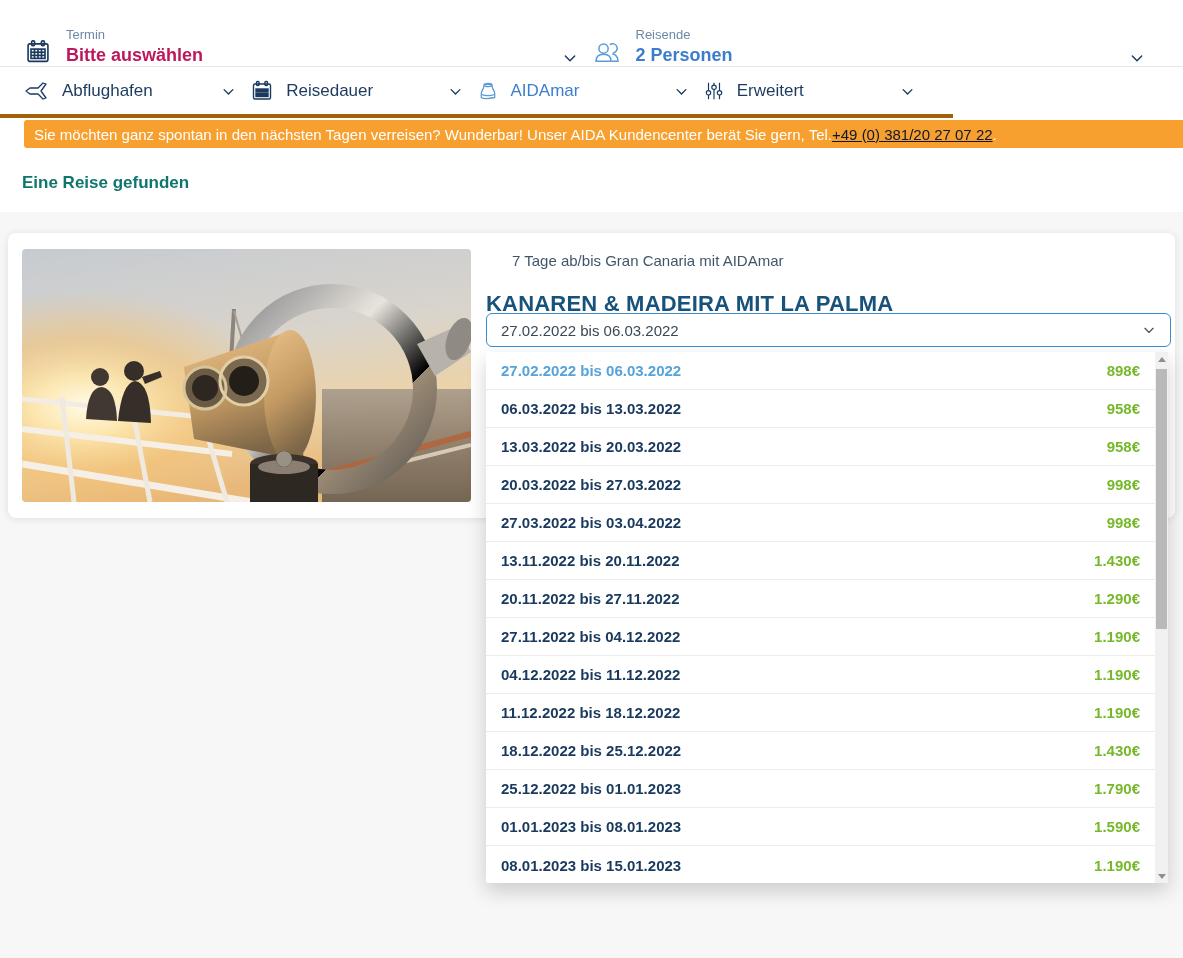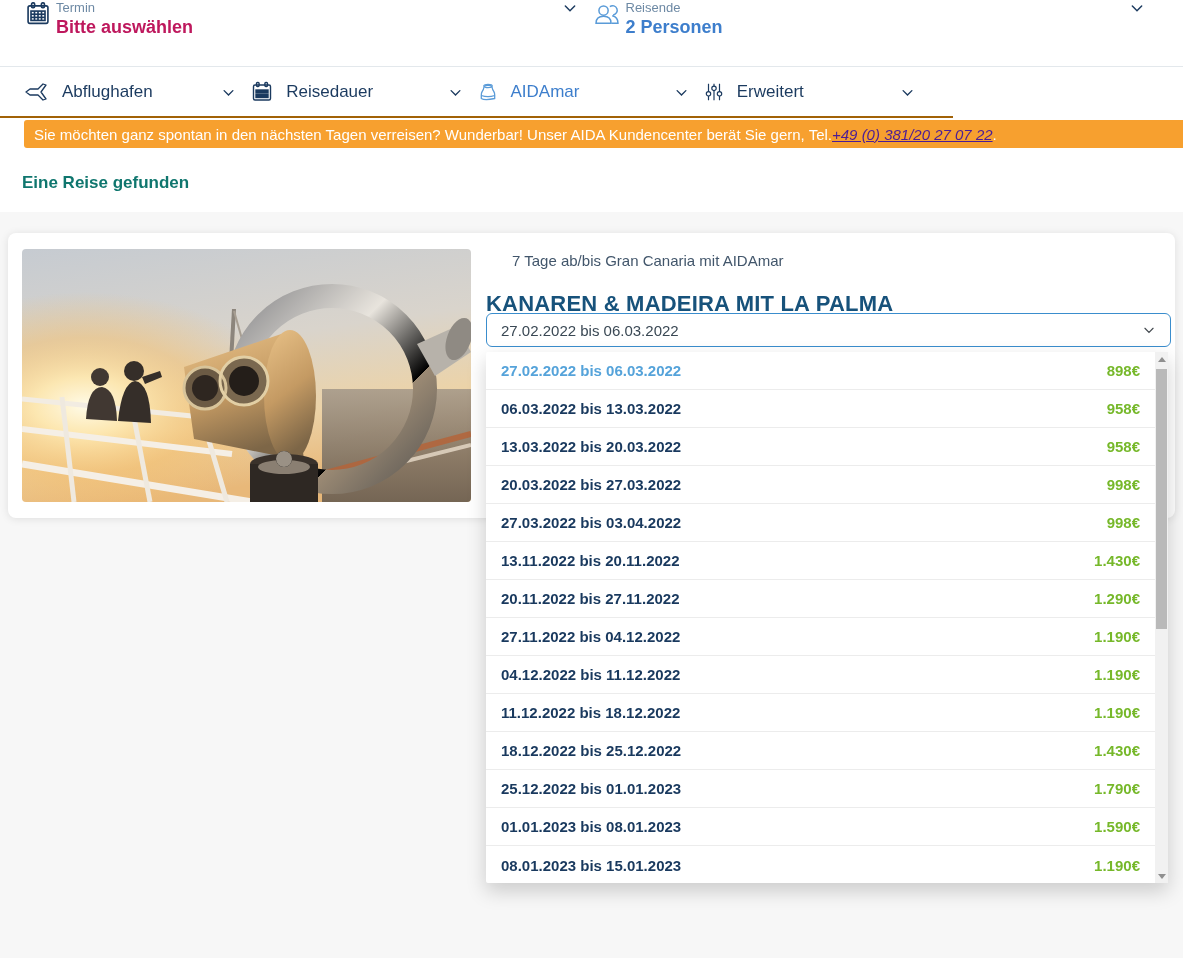--- a/index.html
+++ b/index.html
@@ -4,41 +4,41 @@
 <style>
   * { margin:0; padding:0; box-sizing:border-box; }
   html,body { background:#fff; }
   body { font-family:"Liberation Sans", sans-serif; }
   .page { position:relative; width:1183px; height:958px; background:#f7f7f7; overflow:hidden; }
   .top-white { position:absolute; top:0; left:0; width:1183px; height:212px; background:#ffffff; }
 
   
   .filter-row1 { position:absolute; top:0; left:0; width:1183px; height:67px;
     border-bottom:1px solid #e3e8ec; display:flex; padding:0 24px; background:#fff; z-index:5; }
-  .f1col { flex:1; display:flex; align-items:flex-start; gap:4px; cursor:pointer; }
+  .f1col { flex:1; display:flex; align-items:flex-end; gap:14px; cursor:pointer; }
   .f1col .texts { display:flex; flex-direction:column; line-height:1.25; }
   .f1label { font-size:13px; color:#6d89a4; }
   .f1value { font-size:18px; font-weight:bold; color:#be185d; }
   .f1value.blue { color:#3d7ecc; }
   .chev { margin-left:auto; margin-right:14px; display:flex; align-items:center; }
   .f1col:nth-child(3) .chev { margin-right:40px; }
 
   .filter-row2 { position:absolute; top:68px; left:0; width:953px; height:50px;
-    border-bottom:2px solid #a16207; display:flex; padding:0 24px; background:#fff; z-index:5; }
+    border-bottom:4px solid #a16207; display:flex; padding:0 24px; background:#fff; z-index:5; }
   .f2col { flex:1; display:flex; align-items:center; gap:12px; cursor:pointer; }
   .f2label { font-size:17px; color:#1b3a5f; }
   .f2label.blue { color:#3d7ecc; }
 
   .icon { display:inline-flex; align-items:center; justify-content:center; }
 
   
   .banner { position:absolute; top:120px; left:8px; width:1167px; height:28px;
     background:#f7a02f; border-radius:3px; color:#fff; font-size:15px;
     display:flex; align-items:center; padding-left:10px; z-index:4;margin-left:16px; }
-  .banner a { color:#4c1d95; text-decoration:underline; cursor:pointer;font-style:italic; }
+  .banner a { color:#0f172a; text-decoration:underline; cursor:pointer; }
 
   
   .results-heading { position:absolute; top:173px; left:22px; font-size:17px;
     font-weight:bold; color:#0f766e; z-index:4; }
 
   
   .card { position:absolute; top:233px; left:8px; width:1167px; height:285px;
     background:#fff; border-radius:8px; box-shadow:0 1px 8px rgba(0,0,0,0.10); z-index:1; }
   .photo { position:absolute; top:249px; left:22px; width:449px; height:253px;
     border-radius:4px; overflow:hidden; z-index:2; }

